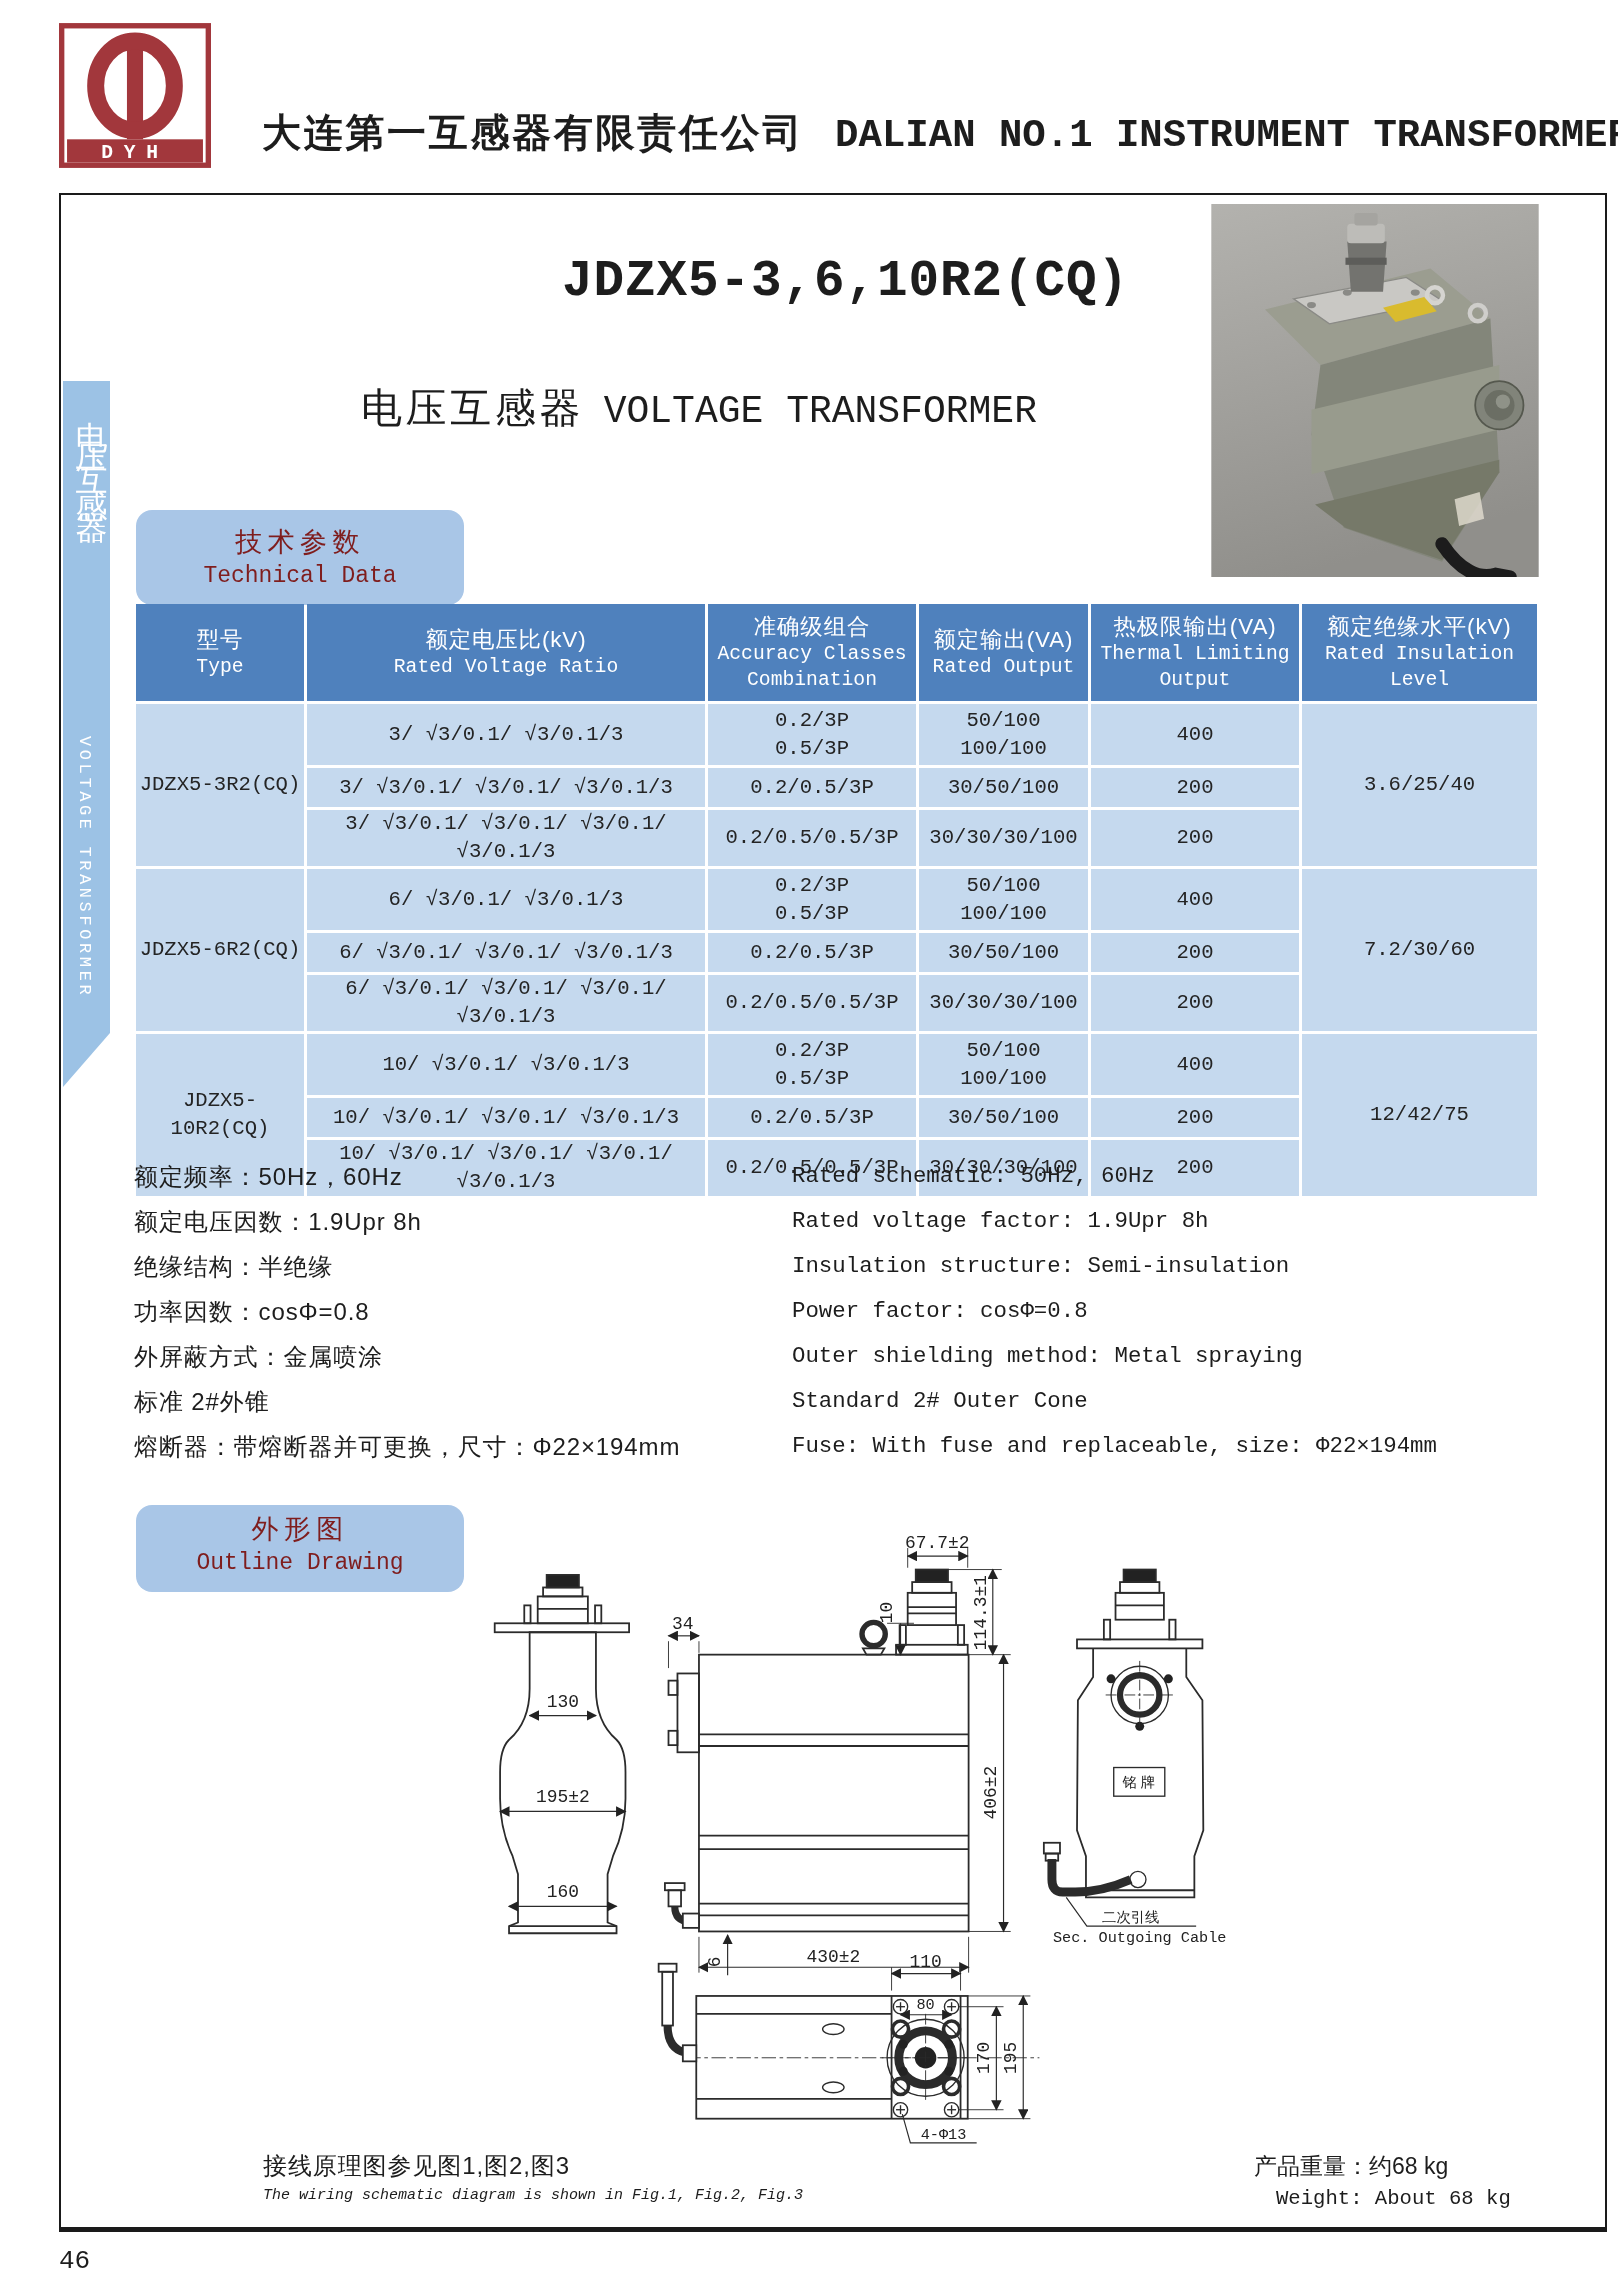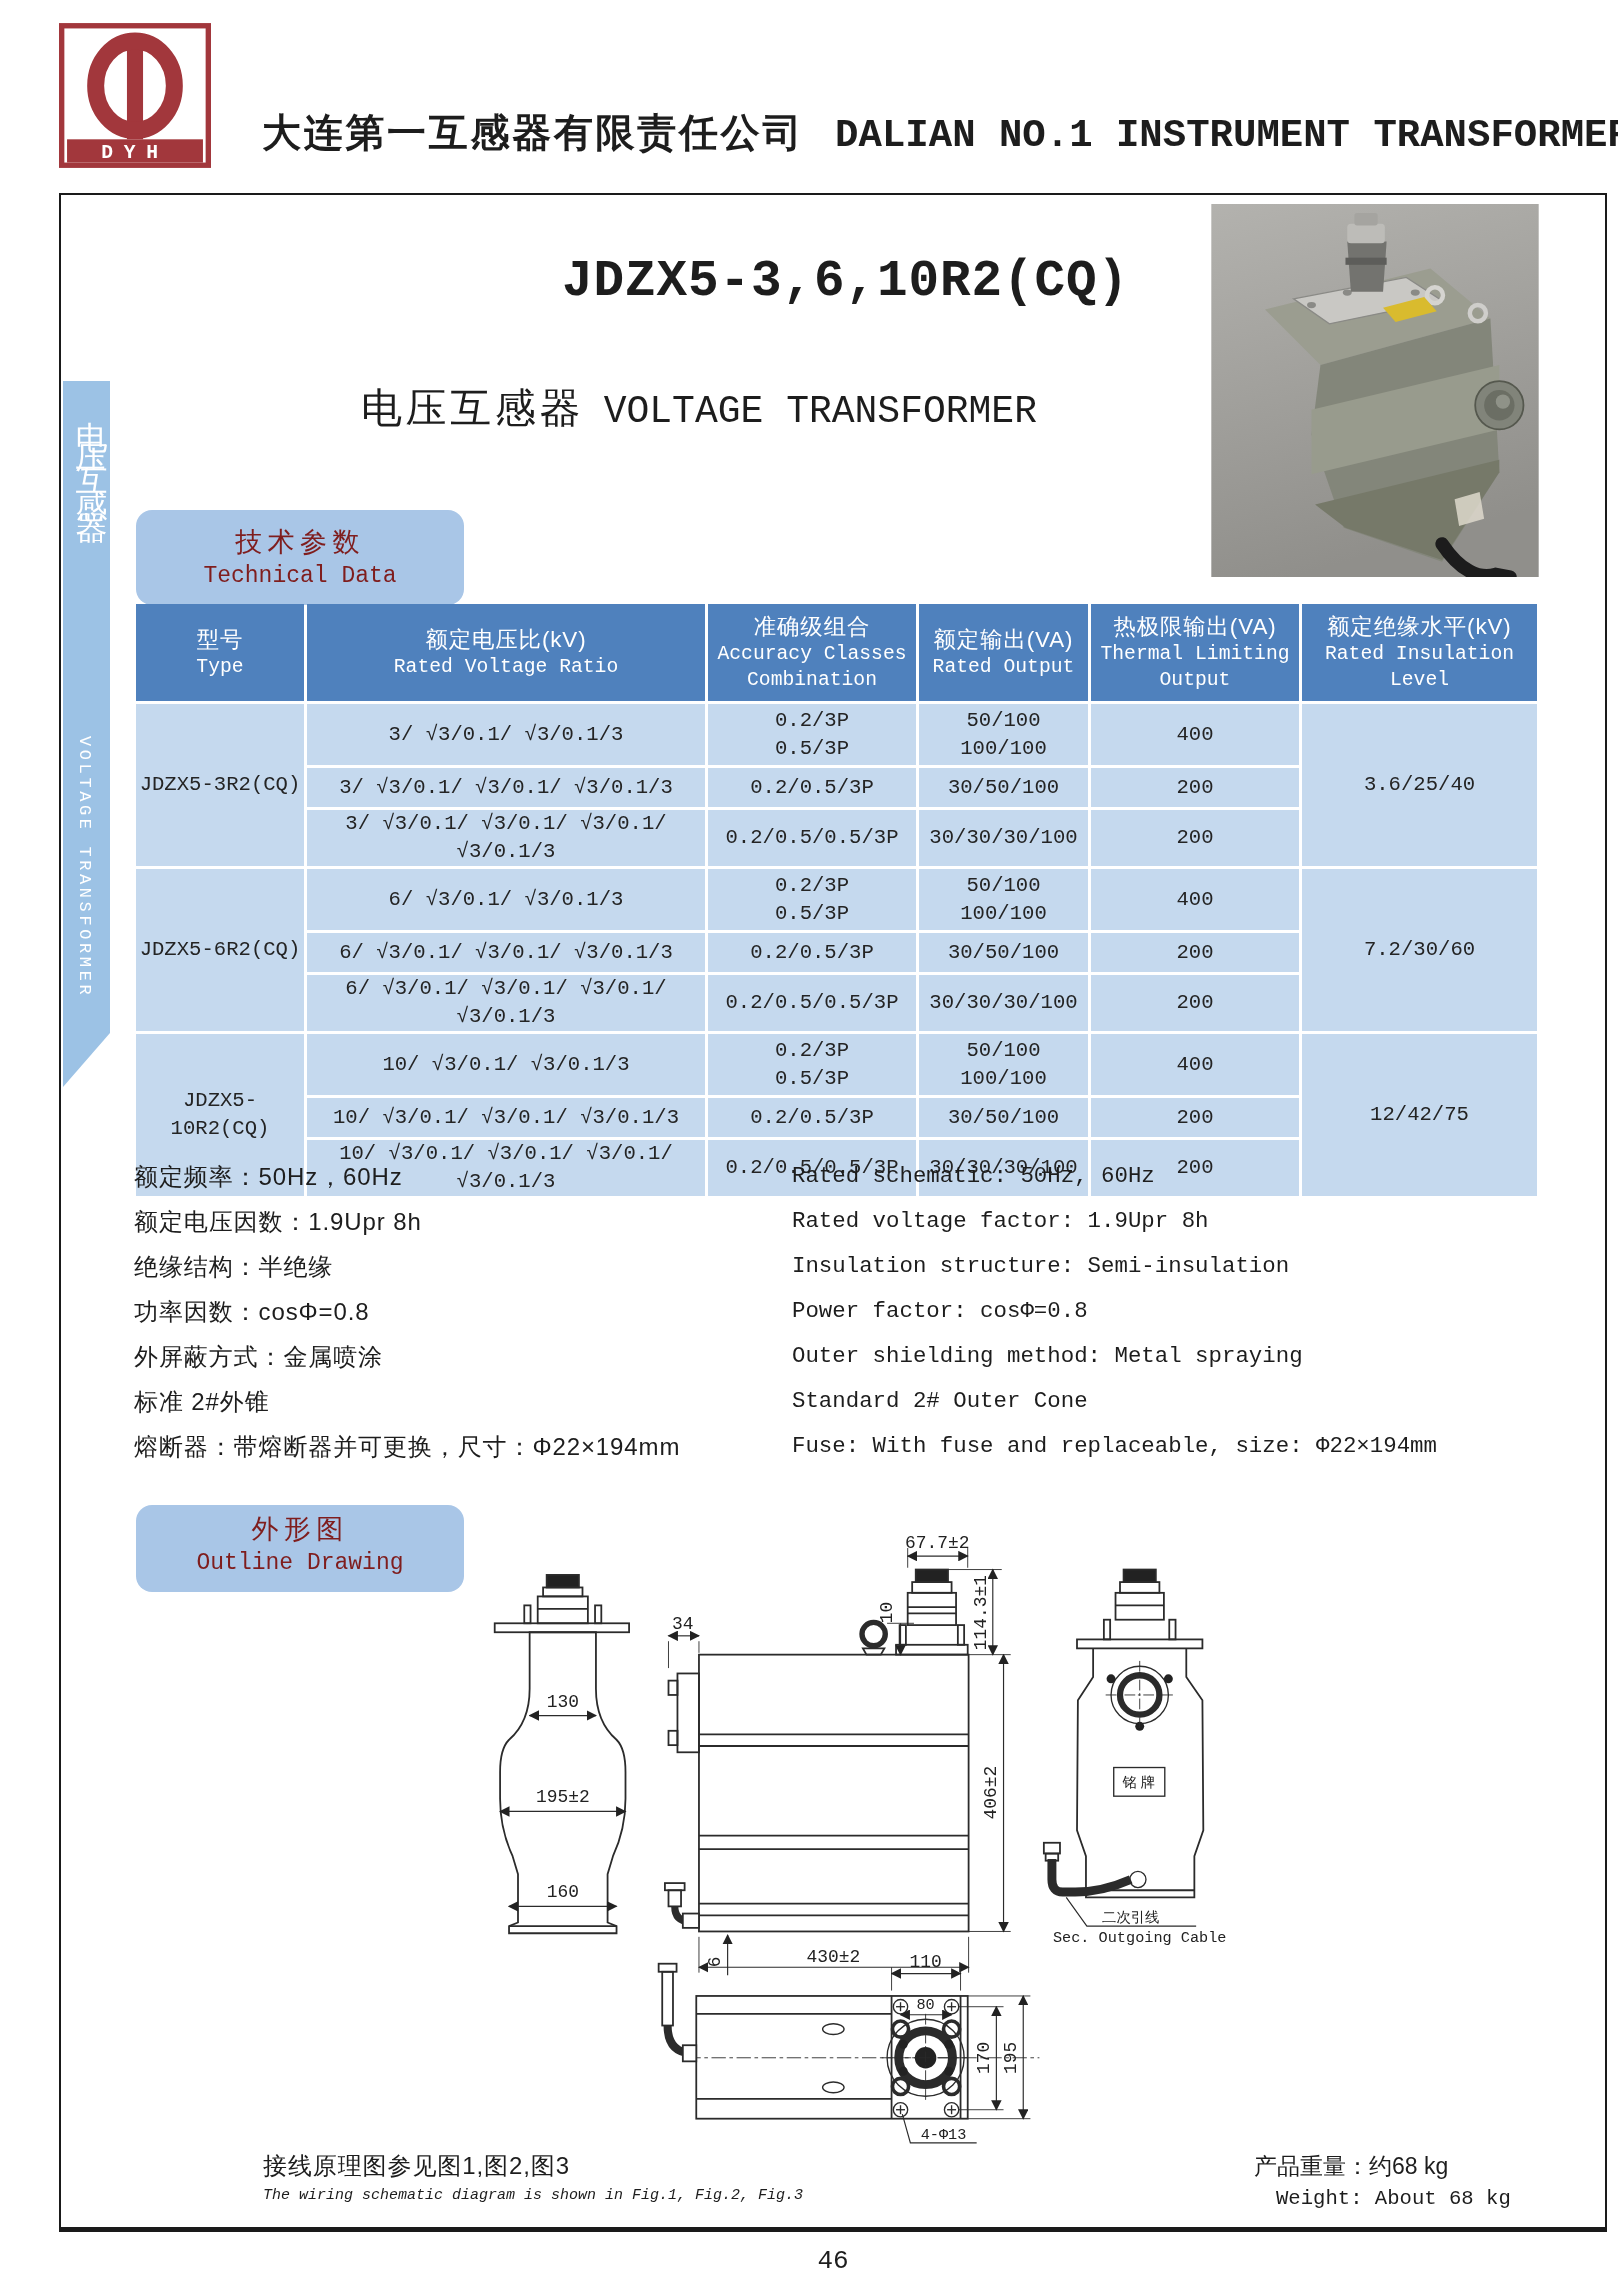--- a/index.html
+++ b/index.html
@@ -75,21 +75,21 @@
   .dim-s{font-family:"Liberation Mono",monospace;font-size:17px;fill:#222;}
   .cjk-s{font-family:"Liberation Sans",sans-serif;font-size:16px;fill:#222;}
 
   
   .foot-wiring{position:absolute;left:263px;top:2148px;}
   .foot-wiring .cn{display:block;font-size:24px;height:39px;line-height:36px;letter-spacing:0.9px;}
   .foot-wiring .en{display:block;font-size:15px;font-style:italic;}
   .foot-weight{position:absolute;left:1254px;top:2148px;}
   .foot-weight .cn{display:block;font-size:23px;height:39px;line-height:36px;}
   .foot-weight .en{display:block;font-size:20.6px;margin-left:22px;}
-  .page-num{position:absolute;left:59px;top:2246px;width:1548px;text-align:center;font-size:26px;}
+  .page-num{position:absolute;left:59px;top:2246px;width:1548px;font-size:26px;}
 </style>
 </head>
 <body>
 
 <div class="page">
 
   <svg class="logo" viewBox="0 0 170 162">
     <rect x="3" y="3" width="164" height="156" fill="#fff" stroke="#a2373c" stroke-width="6"></rect>
     <rect x="76" y="12" width="18" height="118" fill="#a2373c"></rect>
     <ellipse cx="85" cy="70" rx="44" ry="50" fill="none" stroke="#a2373c" stroke-width="19"></ellipse>

